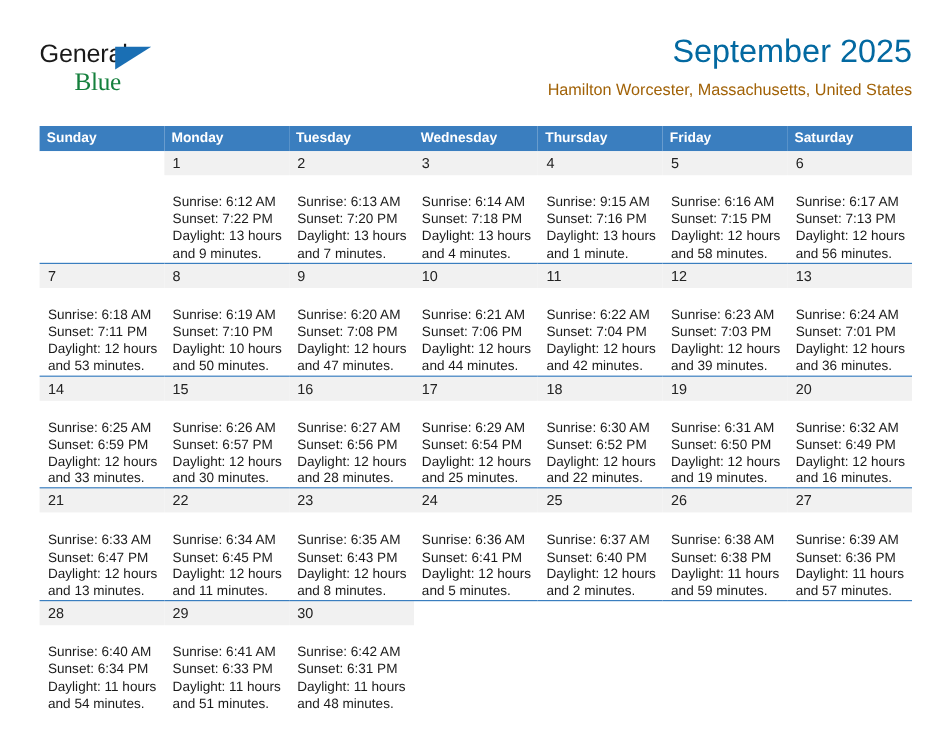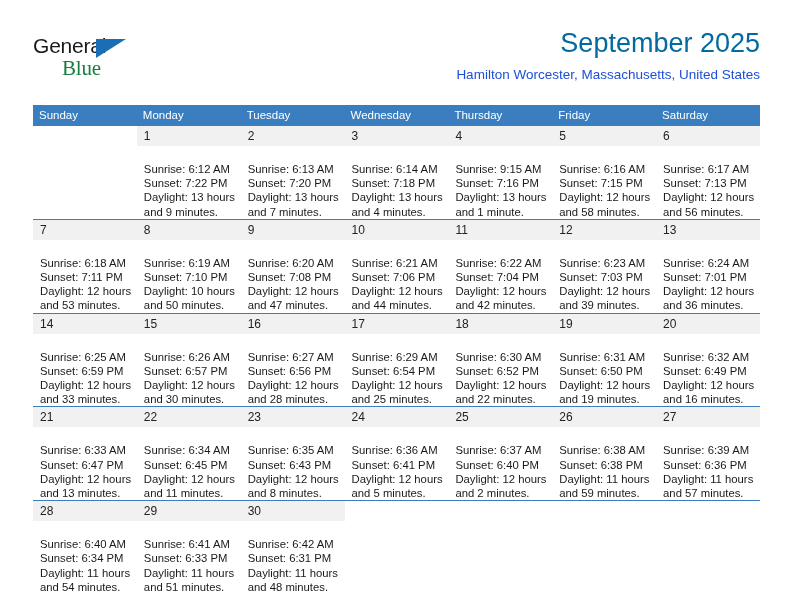--- a/index.html
+++ b/index.html
@@ -73,41 +73,41 @@
     text-align: right;
   }
   .cal-title {
     font-size: 27px;
     color: #0369a1;
     line-height: 34px;
     white-space: nowrap;
   }
   .cal-subtitle {
     font-size: 13.5px;
-    color: #1d4ed8;
+    color: #a16207;
     line-height: 22px;
     margin-top: 4px;
     white-space: nowrap;
   }
 
   
   .calendar {
     position: absolute;
     left: 33px;
     top: 105px;
     width: 727px;
     border-collapse: collapse;
     table-layout: fixed;
   }
 
   .calendar th {
     background: #3a7ebf;
     color: #ffffff;
     font-size: 11.5px;
-    font-weight: normal;
+    font-weight: bold;
     text-align: left;
     padding: 4px 0 5px 6px;
     height: 19px;
     box-sizing: border-box;
     border: none;
   }
 
   .calendar td {
     vertical-align: top;
     padding: 0;

